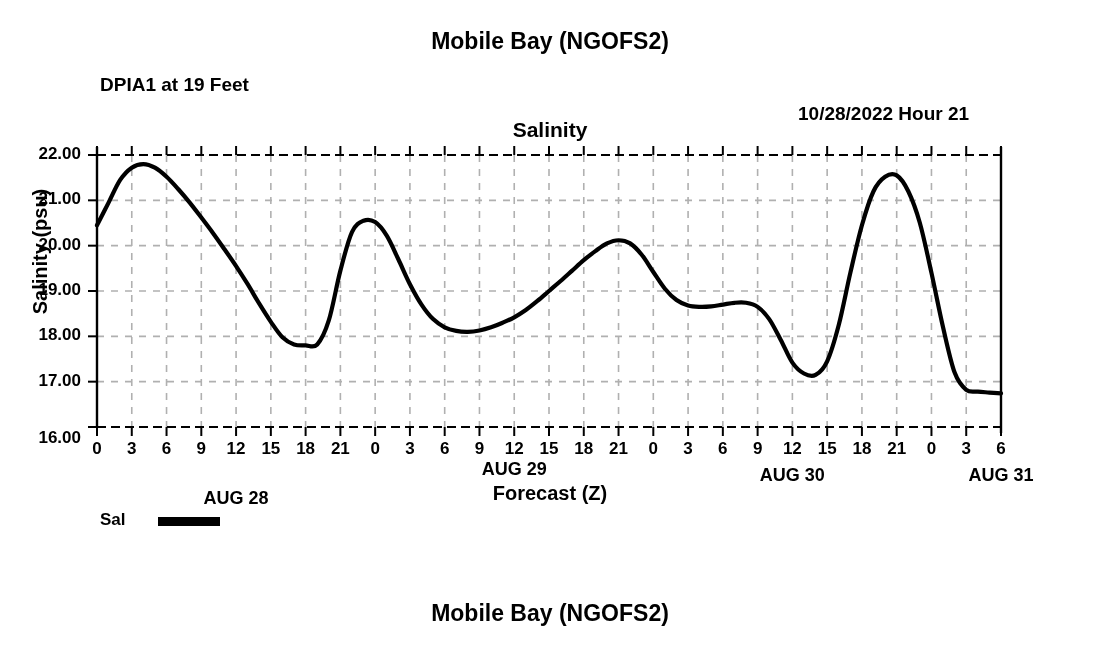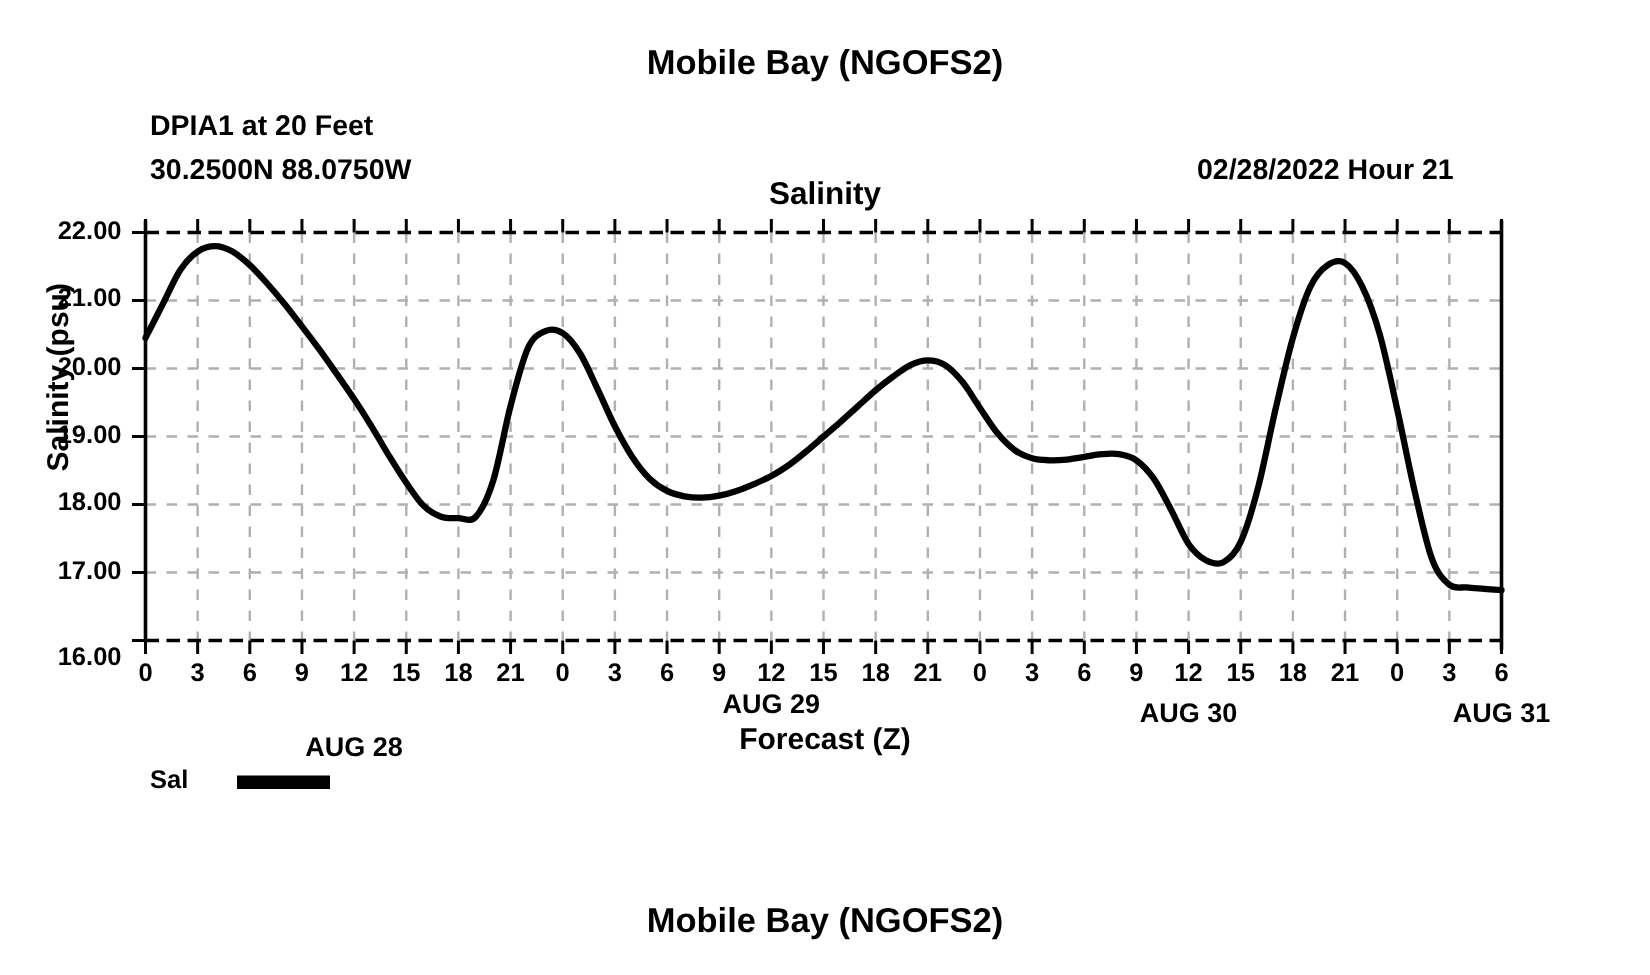--- a/index.html
+++ b/index.html
@@ -35,27 +35,26 @@
 
   svg{position:absolute;left:0;top:0;}
 </style>
 </head>
 <body>
 
 <div class="stage">
 
   <div class="txt" id="title-top">Mobile Bay (NGOFS2)</div>
 
-  <div class="txt" id="station-line">DPIA1 at 20 Feet</div>
-
-  <div class="txt" id="coords-line">30.2500N  88.0750W</div>
+  <div class="txt" id="station-line">DPIA1 at 19 Feet</div>
+
 
   <div class="txt" id="subtitle">Salinity</div>
 
-  <div class="txt" id="runtime">02/28/2022 Hour 21</div>
+  <div class="txt" id="runtime">10/28/2022 Hour 21</div>
 
   <div class="txt" id="ylabel">Salinity (psu)</div>
 
   <div class="txt" id="xlabel">Forecast (Z)</div>
 
   <svg id="plot-svg" width="1100" height="650">
       <line x1="97" y1="381.6666666666667" x2="1001" y2="381.6666666666667" stroke="#b0b0b0" stroke-width="1.6" stroke-dasharray="7,7"></line>
       <line x1="97" y1="336.33333333333337" x2="1001" y2="336.33333333333337" stroke="#b0b0b0" stroke-width="1.6" stroke-dasharray="7,7"></line>
       <line x1="97" y1="291" x2="1001" y2="291" stroke="#b0b0b0" stroke-width="1.6" stroke-dasharray="7,7"></line>
       <line x1="97" y1="245.66666666666669" x2="1001" y2="245.66666666666669" stroke="#b0b0b0" stroke-width="1.6" stroke-dasharray="7,7"></line>

